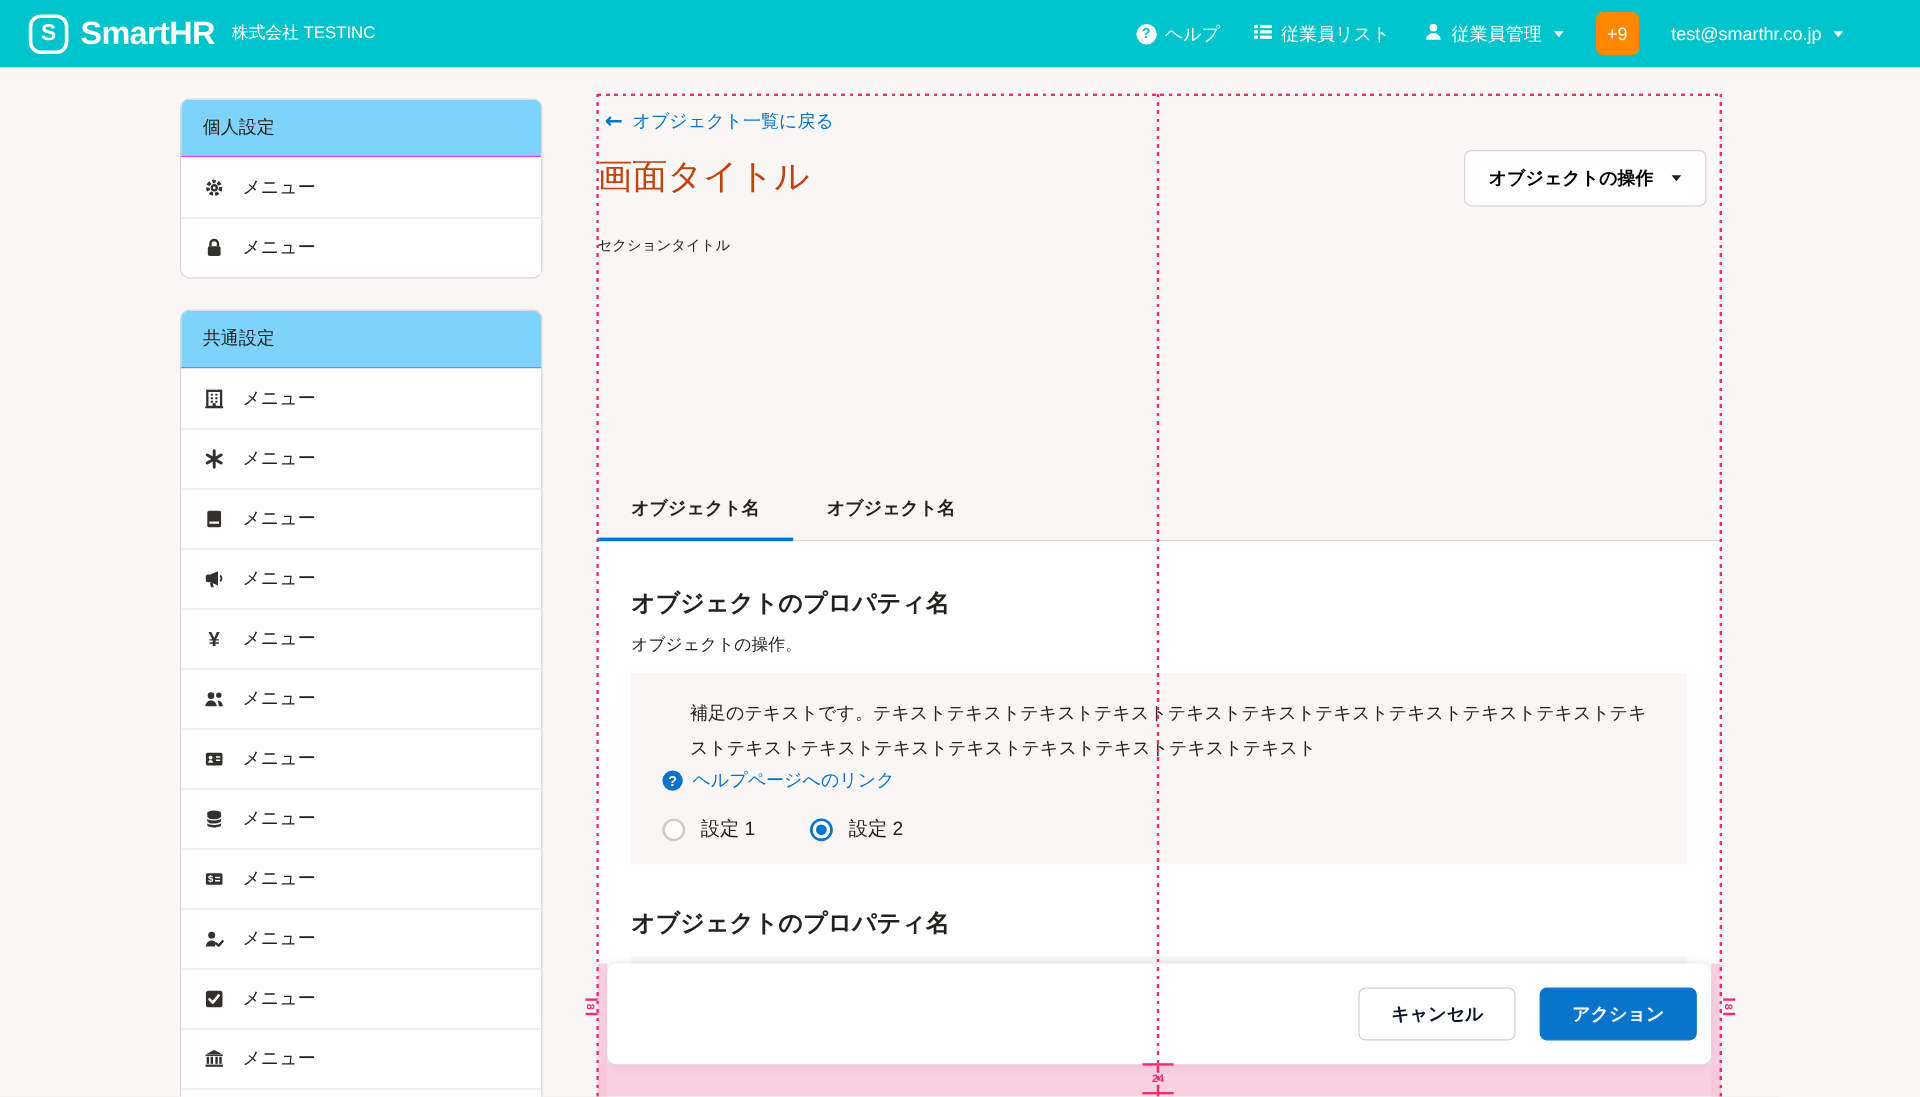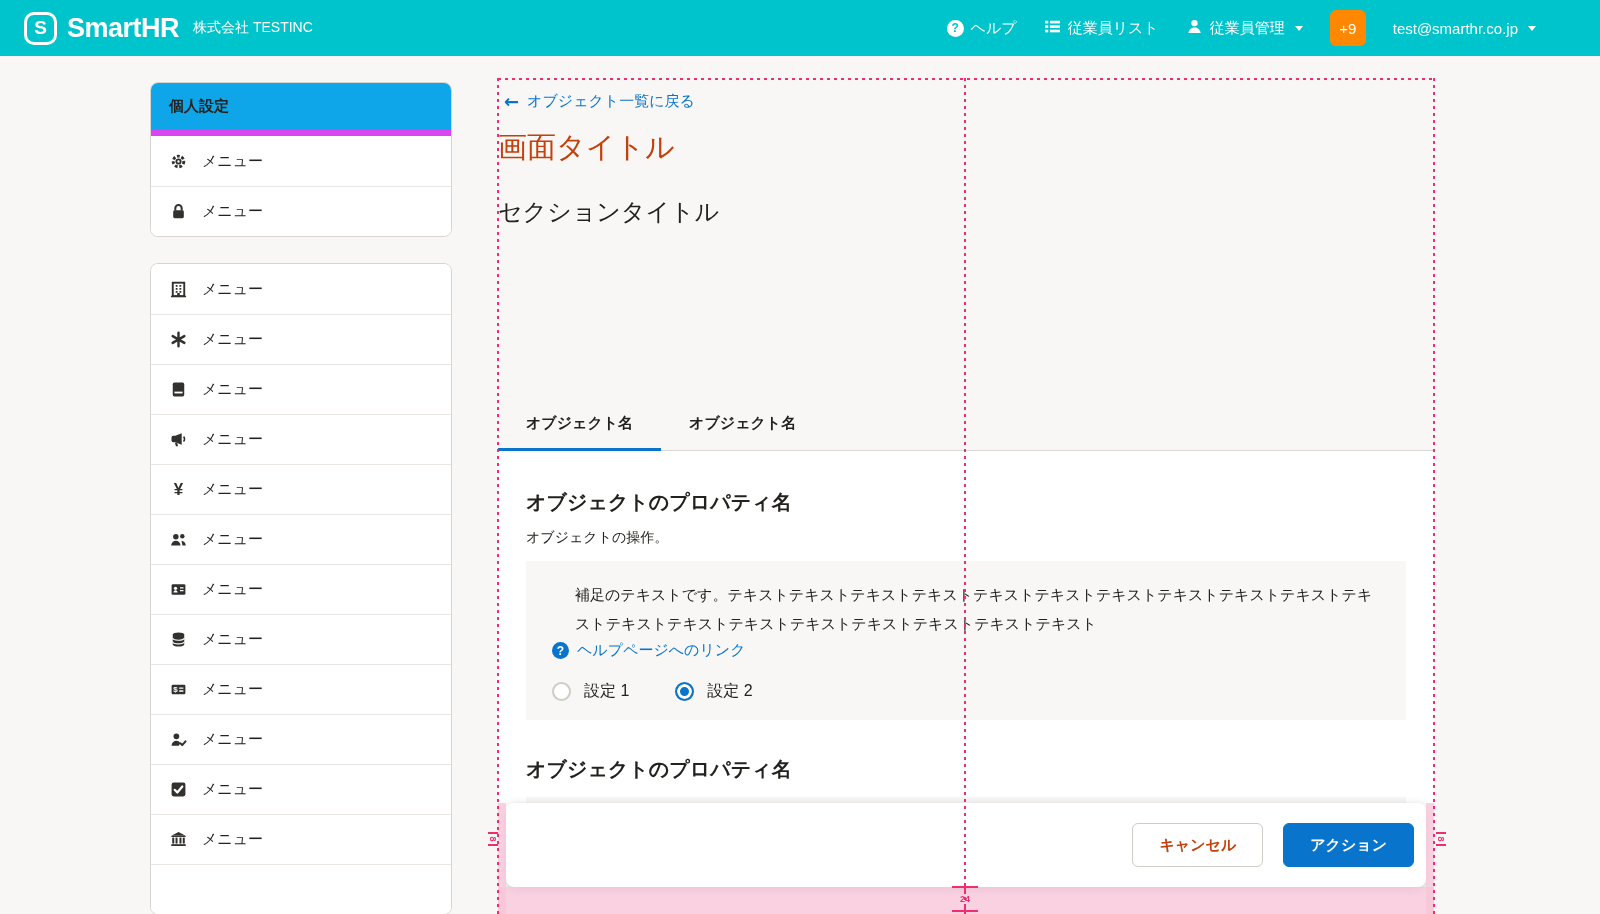--- a/index.html
+++ b/index.html
@@ -18,32 +18,32 @@
   .caret { width:0; height:0; border-left:4.5px solid transparent; border-right:4.5px solid transparent; border-top:5.5px solid #fff; margin-left:3px; }
   .caret.dark { border-top-color:#23221f; }
   .q-icon { width:17px; height:17px; border-radius:50%; display:flex; align-items:center; justify-content:center; font-size:12px; font-weight:bold; flex:0 0 auto; }
   .q-icon.inv { background:#fff; color:#00c4cc; }
   .q-icon.blue { background:#0874cb; color:#fff; }
   .notif-badge { width:36px; height:36px; background:#ff8800; border-radius:6px; display:flex; align-items:center; justify-content:center; font-size:15px; cursor:pointer; }
 
   
   .sidebar { position:absolute; left:150px; top:82px; width:302px; display:flex; flex-direction:column; gap:26px; }
   .side-card { background:#fff; border:1px solid #d8d5d1; border-radius:8px; overflow:hidden; }
-  .side-head { background:#0ea5e9; padding:14px 18px; font-weight:bold; font-size:15px; border-bottom:6px solid #d946ef; }
+  .side-head { background:#7dd3fc; padding:14px 18px; font-weight:normal; font-size:15px; border-bottom:1px solid #d946ef; }
   .side-item { display:flex; align-items:center; gap:14px; padding:0 18px; height:50px; font-size:15px; cursor:pointer; background:#fff; }
   .side-item + .side-item { border-top:1px solid #e8e5e2; }
   .side-item .ic { width:19px; display:flex; justify-content:center; align-items:center; font-weight:bold; font-size:17px; color:#33312e; }
   .side-item.partial { height:50px; }
 
   
   .main-head { position:absolute; left:498px; top:78px; width:936px; }
   .back-link { display:inline-flex; align-items:center; gap:8px; margin:13px 0 0 6px; color:#0874cb; font-size:15px; cursor:pointer; }
   .back-arrow { font-size:18px; font-weight:bold; font-family:"DejaVu Sans",sans-serif; }
   .page-title { margin-top:16px; font-size:29px; font-weight:400; color:#c2410c; }
-  .section-title { margin-top:28px; font-size:24px; font-weight:400; }
+  .section-title { margin-top:28px; font-size:12px; font-weight:400; }
   .obj-actions-btn { position:absolute; right:12px; top:47px; height:47px; padding:0 20px; background:#fff; border:1px solid #d8d5d1; border-radius:6px; display:flex; align-items:center; gap:12px; font-weight:bold; font-size:15px; cursor:pointer; }
 
   .form-band { position:absolute; left:498px; top:240px; width:936px; height:132px; background:#fff; border-bottom:1px solid #edebe8; padding:24px 28px; }
   .label-row { display:flex; align-items:center; gap:12px; }
   .field-label { font-weight:bold; font-size:16px; }
   .required-badge { border:1px solid #dc2f66; color:#dc2f66; background:#fff; border-radius:4px; font-size:13px; padding:3px 9px; line-height:1.2; }
   .text-input { margin-top:12px; width:880px; height:48px; border:1px solid #d0ccc7; border-radius:6px; padding:0 14px; font-size:16px; background:#fff; color:#23221f; font-family:inherit; }
   .text-input::placeholder { color:#a19d94; }
 
   .tabbar { position:absolute; left:498px; top:372px; width:936px; height:79px; border-bottom:1px solid #dcd9d5; display:flex; align-items:stretch; }
@@ -61,21 +61,21 @@
   .radio { width:19px; height:19px; border-radius:50%; background:#fff; border:2px solid #cfccc6; flex:0 0 auto; }
   .radio.sel { border:2px solid #0874cb; background:#0874cb; box-shadow:inset 0 0 0 3px #fff; }
   .prop2 { margin-top:36px; }
   .gray-box.checks { padding:18px 26px; }
   .check-row { display:flex; gap:36px; align-items:center; font-size:16px; }
   .checkbox { width:23px; height:23px; border-radius:5px; background:#0874cb; display:flex; align-items:center; justify-content:center; flex:0 0 auto; }
 
   
   .float-bar { position:absolute; left:506px; top:803px; width:920px; height:84px; background:#fff; border-radius:8px; box-shadow:0 3px 10px rgba(0,0,0,.25); display:flex; align-items:center; justify-content:flex-end; gap:20px; padding-right:12px; z-index:5; }
   .btn { height:44px; border-radius:6px; font-size:15px; font-weight:bold; display:flex; align-items:center; justify-content:center; padding:0 26px; cursor:pointer; font-family:inherit; }
-  .btn-secondary { background:#fff; border:1px solid #d0ccc7; color:#c2410c; }
+  .btn-secondary { background:#fff; border:1px solid #d0ccc7; color:#0f172a; }
   .btn-primary { background:#0874cb; border:1px solid #0874cb; color:#fff; }
 
   
   .anno { position:absolute; z-index:8; pointer-events:none; }
   .dot-v { width:2px; top:78px; height:836px; background-image:repeating-linear-gradient(to bottom,#ee2e6e 0 3px,transparent 3px 7px); }
   .dot-h { height:2px; left:498px; width:937px; top:78px; background-image:repeating-linear-gradient(to right,#ee2e6e 0 3px,transparent 3px 7px); }
   .pink-fill { position:absolute; z-index:7; background:rgba(247,198,216,.8); pointer-events:none; }
   .measure { position:absolute; z-index:9; pointer-events:none; color:#ee2e6e; font-weight:bold; display:flex; flex-direction:column; align-items:center; }
   .measure .tick { background:#ee2e6e; }
   .measure .vline { width:2px; flex:1; background:#ee2e6e; }
@@ -150,20 +150,21 @@
             <svg width="17" height="17" viewBox="0 0 16 16">
               <rect x="3" y="6.8" width="10" height="7.6" rx="1.4" fill="#33312e"></rect>
               <path d="M5 7V4.9a3 3 0 0 1 6 0V7" fill="none" stroke="#33312e" stroke-width="1.9"></path>
             </svg>
           </span>
         <span>メニュー</span>
       </div>
     </div>
 
     <div class="side-card">
+      <div class="side-head">共通設定</div>
       <div class="side-item">
         <span class="ic">
             <svg width="17" height="17" viewBox="0 0 16 16">
               <rect x="2.6" y="1.6" width="10.8" height="12.6" fill="none" stroke="#33312e" stroke-width="1.8"></rect>
               <g stroke="#33312e" stroke-width="1.5">
                 <path d="M5.4 4.6h1.7M8.9 4.6h1.7M5.4 7.4h1.7M8.9 7.4h1.7M5.4 10.2h1.7M8.9 10.2h1.7"></path>
               </g>
               <rect x="6.8" y="11.3" width="2.4" height="3" fill="#33312e"></rect>
               <path d="M.9 14.6h14.2" stroke="#33312e" stroke-width="1.4"></path>
             </svg>
@@ -281,20 +282,24 @@
       <div class="side-item partial"></div>
     </div>
   </aside>
 
   <div class="main-head">
     <span class="back-link">
       <span class="back-arrow">←</span>
       <span>オブジェクト一覧に戻る</span>
     </span>
     <h1 class="page-title">画面タイトル</h1>
+    <button class="obj-actions-btn">
+      <span>オブジェクトの操作</span>
+      <span class="caret dark"></span>
+    </button>
     <h2 class="section-title">セクションタイトル</h2>
   </div>
 
 
   <div class="tabbar">
     <div class="tab active">オブジェクト名</div>
     <div class="tab">オブジェクト名</div>
   </div>
 
   <div class="panel">

